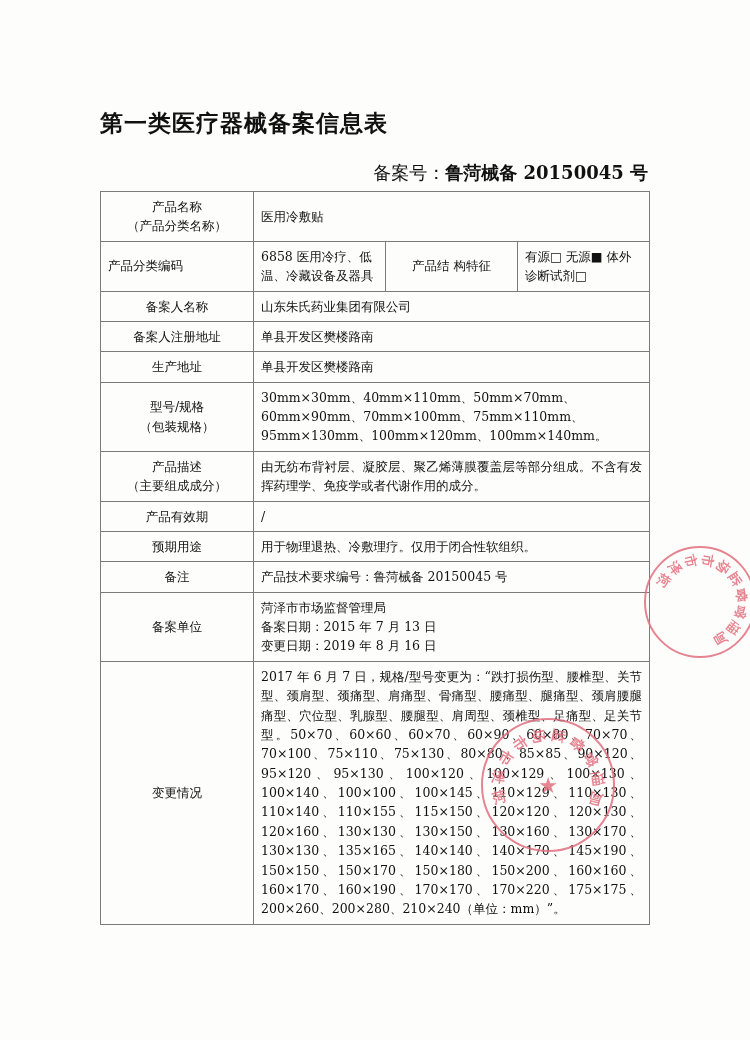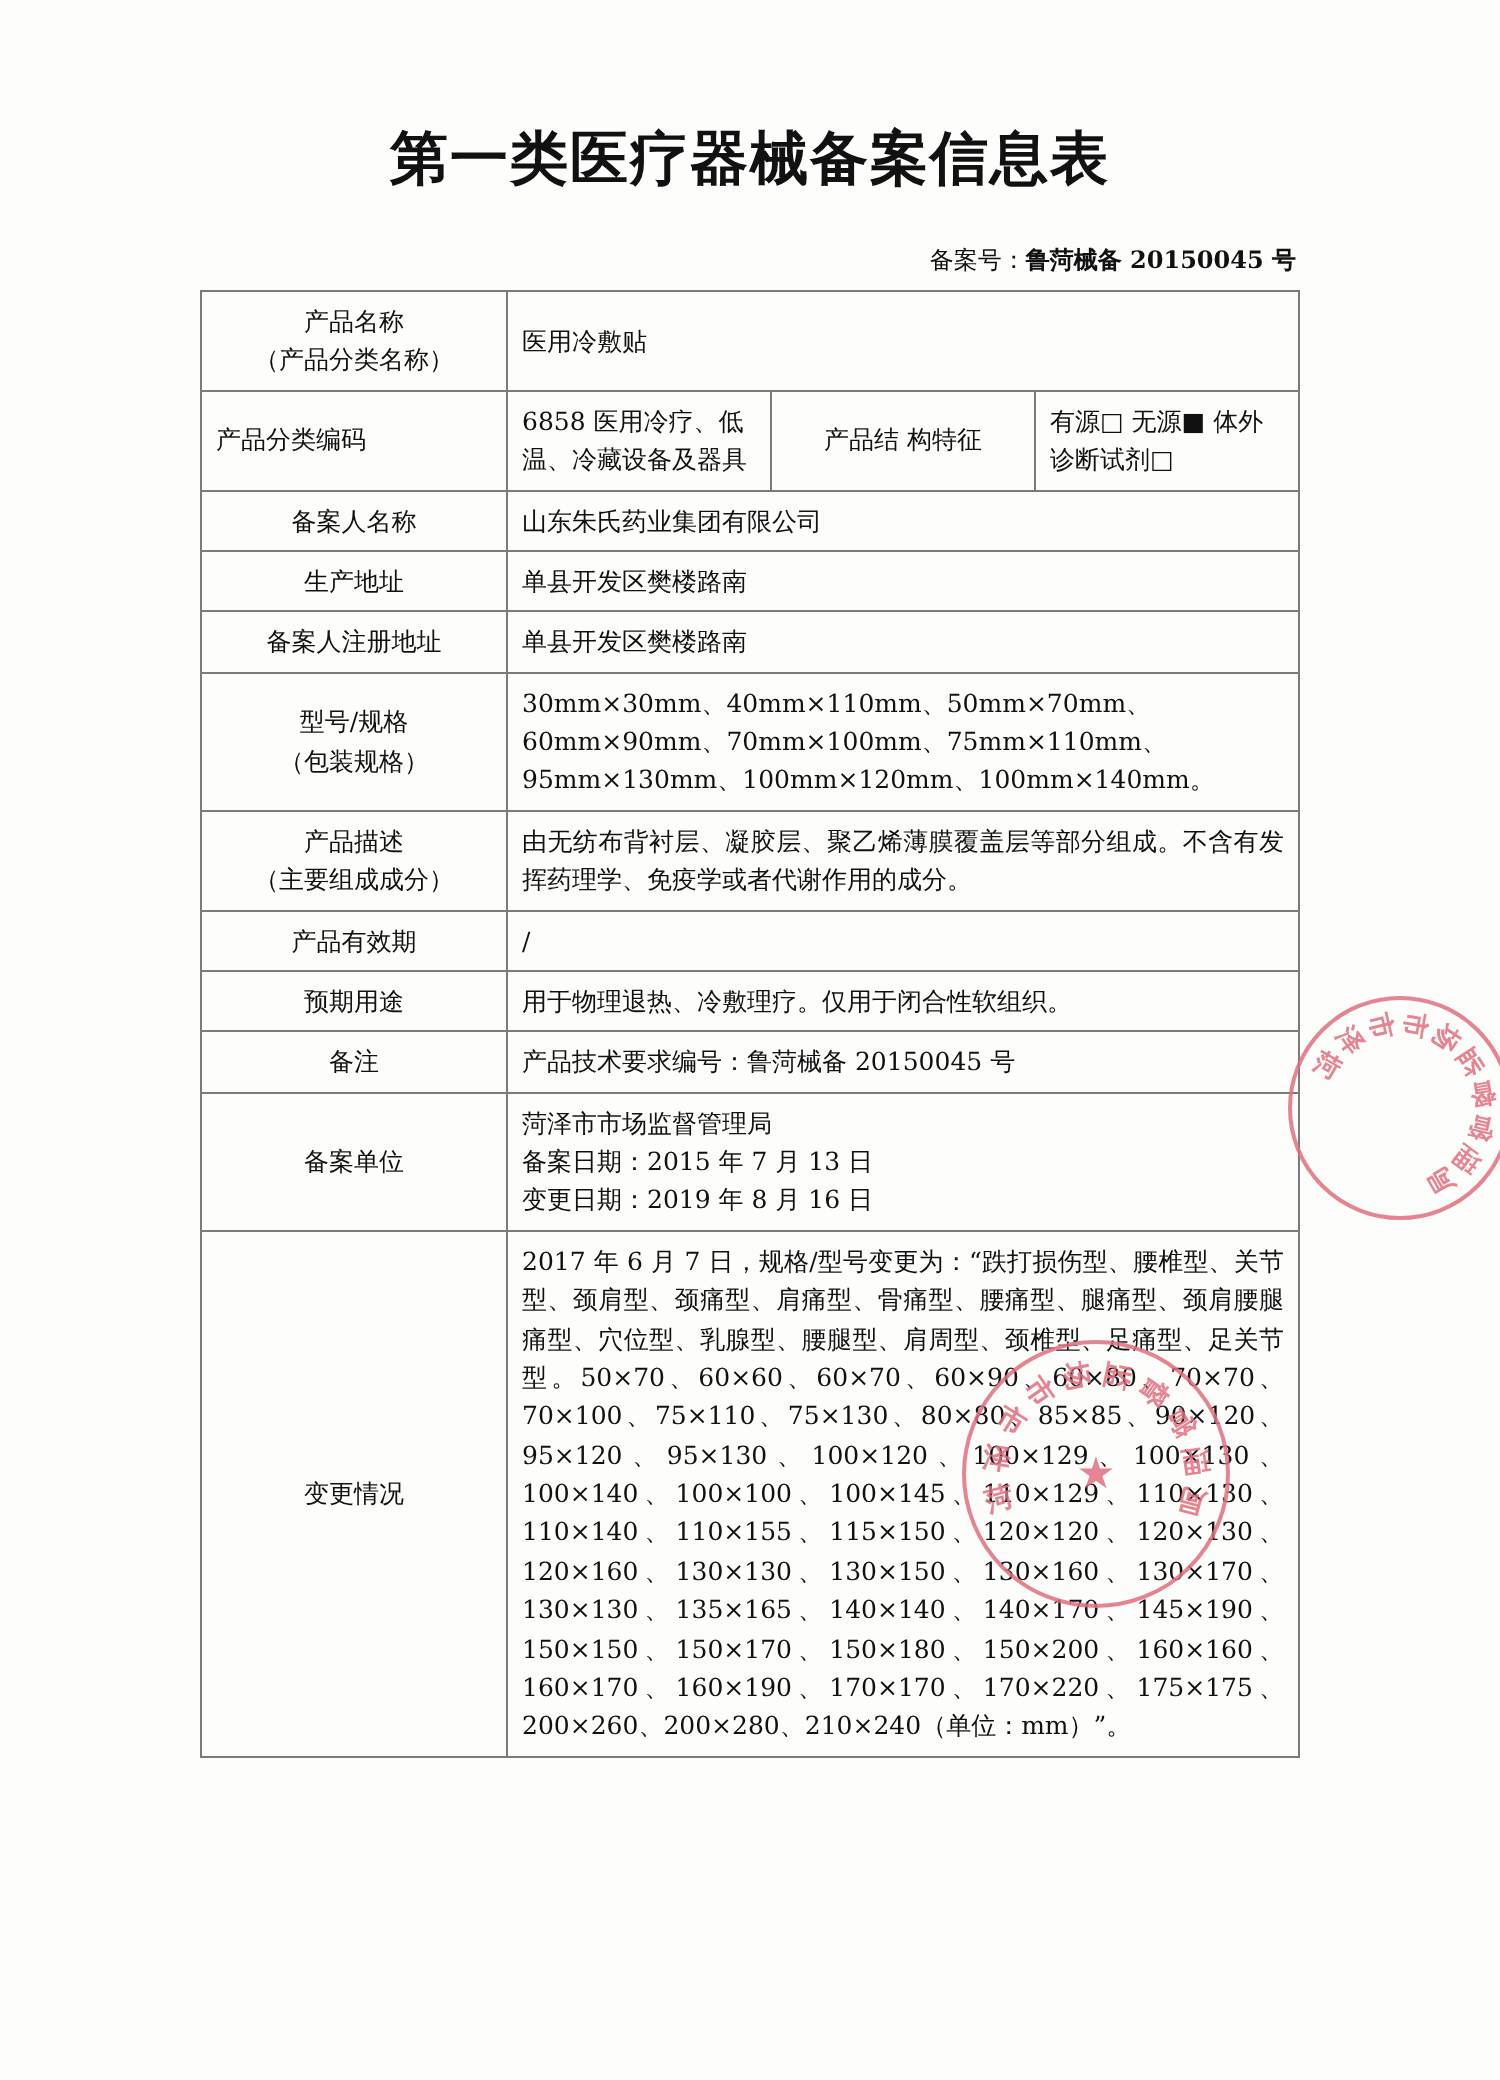--- a/index.html
+++ b/index.html
@@ -11,30 +11,29 @@
     position:relative;
     overflow:hidden;
   }
   .page {
     position:relative;
     width:750px; height:1040px;
     box-sizing:border-box;
     padding:0 100px;
   }
   .doc-title {
-    text-align:center;
-    font-size:29px;
+    font-size:23px;
     font-weight:bold;
     letter-spacing:1px;
-    margin-top:60px;
+    margin-top:108px;
     font-family:"DejaVu Serif", serif;
   }
   .record-no {
     text-align:right;
-    font-size:12px;
+    font-size:18px;
     margin-top:22px;
     margin-bottom:6px;
     padding-right:2px;
   }
   .record-no b { font-weight:bold; }
   table.form {
     width:100%;
     border-collapse:collapse;
     table-layout:fixed;
   }
@@ -138,26 +137,26 @@
       <td class="struct-val chk">有源□  无源■  体外诊断试剂□</td>
     </tr>
 
     <tr>
       <td class="lbl">备案人名称</td>
       <td class="val" colspan="3">山东朱氏药业集团有限公司</td>
     </tr>
 
 
     <tr>
+      <td class="lbl">备案人注册地址</td>
+      <td class="val" colspan="3">单县开发区樊楼路南</td>
+    </tr>
+
+    <tr>
       <td class="lbl">生产地址</td>
-      <td class="val" colspan="3">单县开发区樊楼路南</td>
-    </tr>
-
-    <tr>
-      <td class="lbl">备案人注册地址</td>
       <td class="val" colspan="3">单县开发区樊楼路南</td>
     </tr>
 
     <tr>
       <td class="lbl">
         <span class="l1">型号/规格</span>
         <span class="l1">（包装规格）</span>
       </td>
       <td class="val unit-block" colspan="3">30mm×30mm、40mm×110mm、50mm×70mm、60mm×90mm、70mm×100mm、75mm×110mm、95mm×130mm、100mm×120mm、100mm×140mm。</td>
     </tr>

